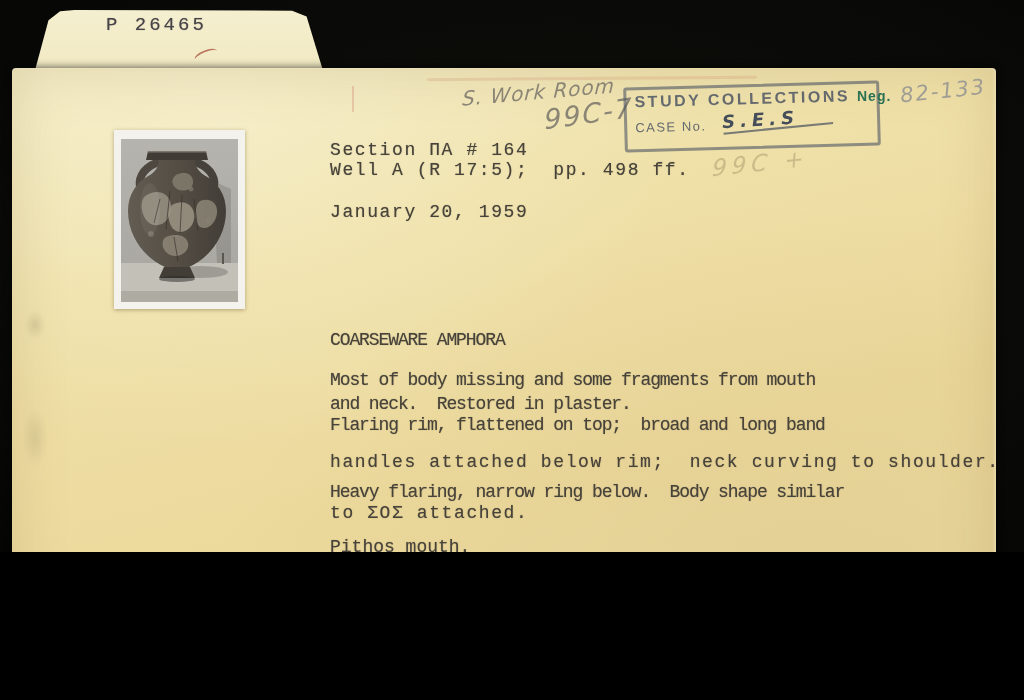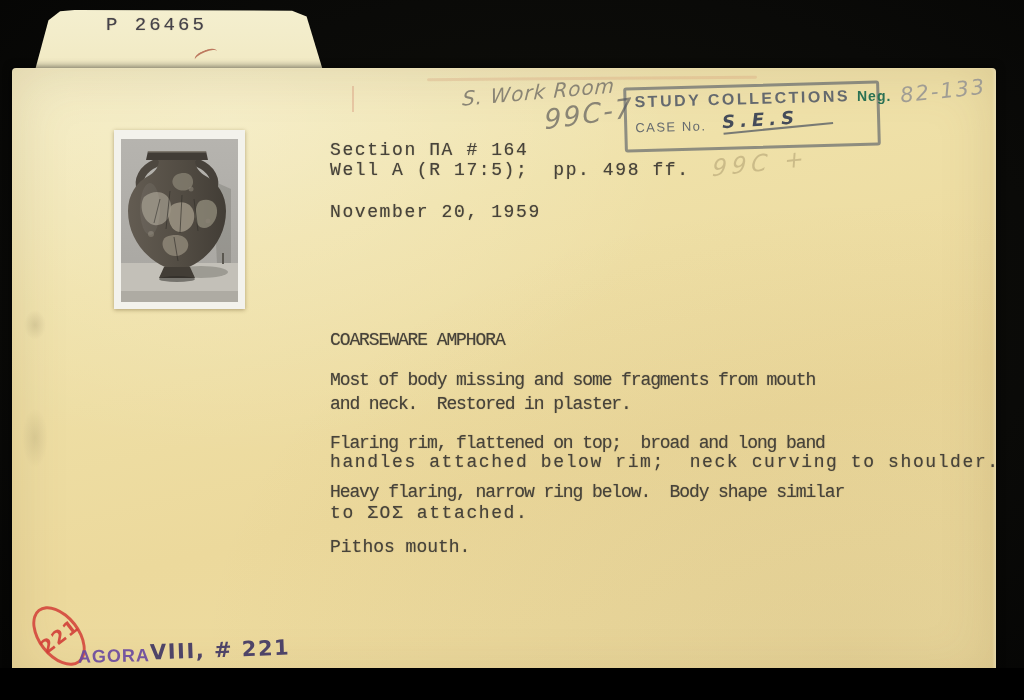--- a/index.html
+++ b/index.html
@@ -1,17 +1,17 @@
 <!DOCTYPE html>
 <html><head>
 <meta charset="utf-8">
 <style>
   html,body{margin:0;padding:0;background:#000;}
   #scene{
-    position:relative;width:1024px;height:668px;overflow:hidden;
+    position:relative;width:1024px;height:552px;overflow:hidden;
     background:radial-gradient(ellipse at 55% 45%, #101009 0%, #0a0a08 60%, #050504 100%);
     font-family:"Liberation Sans", sans-serif;
   }
   
   .tab{
     position:absolute;left:34px;top:10px;width:290px;height:64px;
     background:linear-gradient(180deg,#f4efcf 0%, #f1e9c2 100%);
     clip-path:polygon(0% 100%, 5% 16%, 9% 2%, 14% 0%, 89% 1%, 94% 10%, 100% 100%);
   }
   .card{
@@ -156,25 +156,25 @@
       <div class="case-underline"></div>
     </div>
 
     <div class="neg-label">Neg.</div>
     <div class="hand neg-number">82-133</div>
 
     <div class="hand ghost-note">99C +</div>
 
     <div class="typed pw" style="left:318px;top:72px">Section ΠΑ # 164</div>
     <div class="typed pw" style="left:318px;top:92px">Well A (R 17:5);  pp. 498 ff.</div>
-    <div class="typed pw" style="left:318px;top:134px">November 20, 1959</div>
+    <div class="typed pw" style="left:318px;top:134px">January 20, 1959</div>
     <div class="typed pn" style="left:318px;top:262px">COARSEWARE AMPHORA</div>
     <div class="typed pn" style="left:318px;top:326px">and neck.  Restored in plaster.</div>
     <div class="typed pn" style="left:318px;top:302px">Most of body missing and some fragments from mouth</div>
-    <div class="typed pn" style="left:318px;top:365px">Flaring rim, flattened on top;  broad and long band</div>
+    <div class="typed pn" style="left:318px;top:347px">Flaring rim, flattened on top;  broad and long band</div>
     <div class="typed pw" style="left:318px;top:384px">handles attached below rim;  neck curving to shoulder.</div>
     <div class="typed pn" style="left:318px;top:414px">Heavy flaring, narrow ring below.  Body shape similar</div>
     <div class="typed pw" style="left:318px;top:435px">to ΣΟΣ attached.</div>
     <div class="typed" style="left:318px;top:469px">Pithos mouth.</div>
 
     <div class="oval-stamp">
       <span>221</span>
     </div>
     <div class="agora-stamp">AGORA</div>
     <div class="hand publication-ref">VIII, # 221</div>

